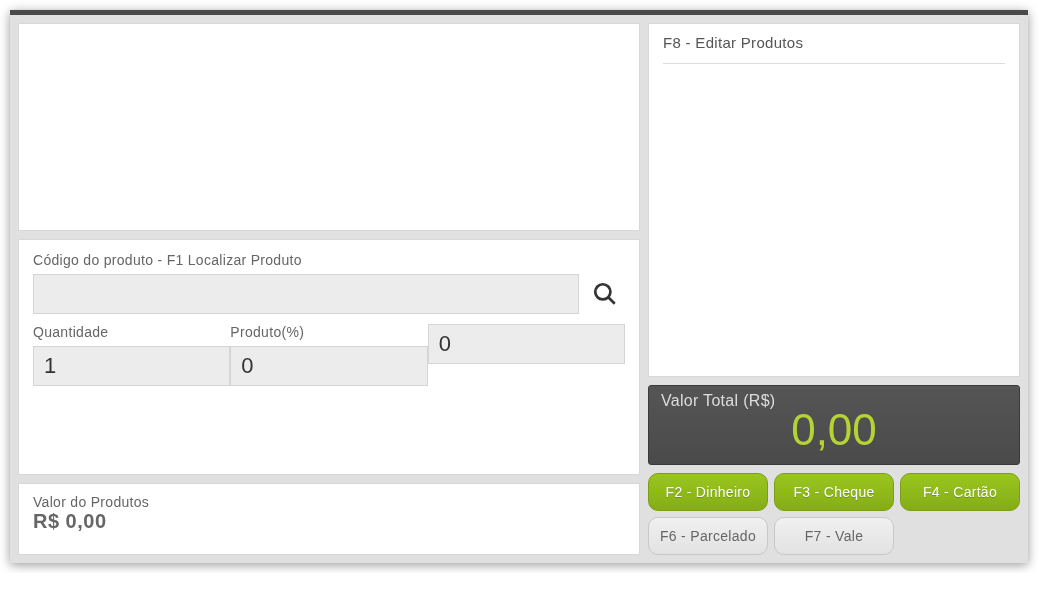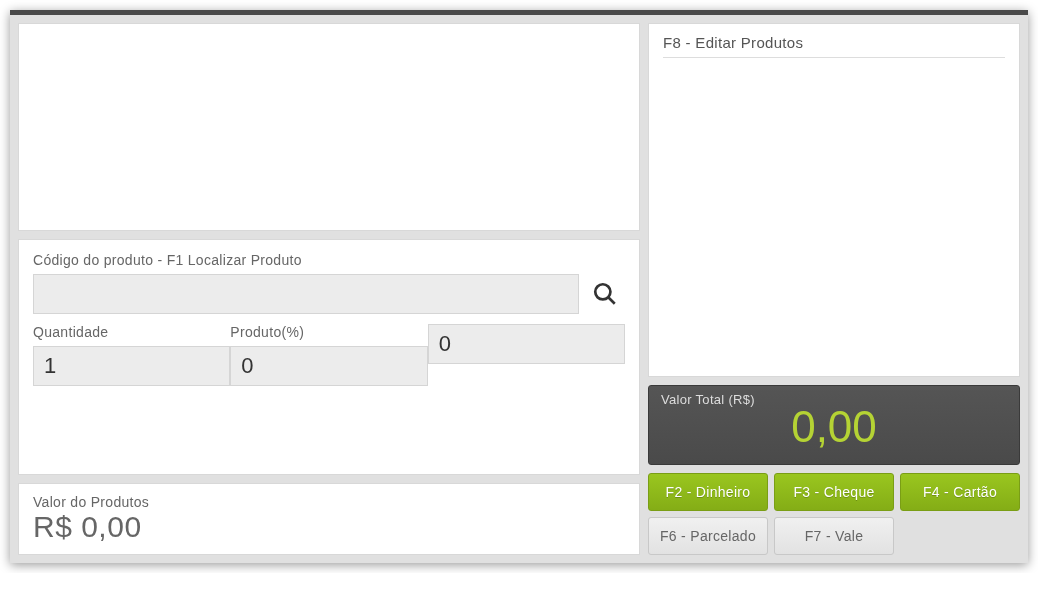--- a/index.html
+++ b/index.html
@@ -45,21 +45,21 @@
     height: 72px;
     padding: 10px 14px 8px 14px;
   }
   .panel-right-list {
     flex: 1;
     padding: 10px 14px;
   }
   .panel-right-list .hdr {
     font-size: 15px;
     color: #555;
-    padding-bottom: 6px;
+    padding-bottom: 12px;
     border-bottom: 1px solid #ddd;
     letter-spacing: 0.3px;
   }
   .label {
     font-size: 14px;
     color: #666;
     letter-spacing: 0.3px;
     margin-bottom: 6px;
   }
   .search-row {
@@ -100,57 +100,57 @@
     font-size: 22px;
     padding: 0 10px;
     color: #333;
   }
   .valor-produto-label {
     font-size: 14px;
     color: #666;
     letter-spacing: 0.3px;
   }
   .valor-produto-value {
-    font-size: 30px;
+    font-size: 20px;
     color: #666;
     letter-spacing: 0.5px;
-    font-weight: 400;
+    font-weight: 700;
     line-height: 1.1;
   }
   .total-panel {
     background: linear-gradient(#555, #4a4a4a);
     border: 1px solid #3a3a3a;
     border-radius: 3px;
     padding: 6px 12px 4px 12px;
     height: 80px;
     display: flex;
     flex-direction: column;
   }
   .total-label {
-    font-size: 13px;
+    font-size: 16px;
     color: #ddd;
     letter-spacing: 0.3px;
   }
   .total-value {
     font-size: 44px;
     color: #b5d334;
     text-align: center;
     font-weight: 500;
     line-height: 1;
     margin-top: -2px;
   }
   .btn-grid {
     display: grid;
     grid-template-columns: repeat(3, 1fr);
     grid-template-rows: repeat(2, 38px);
     gap: 6px;
   }
   .btn {
     border: 1px solid #bbb;
-    border-radius: 3px;
+    border-radius: 10px;
     font-size: 14px;
     letter-spacing: 0.3px;
     cursor: pointer;
     display: flex;
     align-items: center;
     justify-content: center;
   }
   .btn-green {
     background: linear-gradient(#9ac61f, #84ad16);
     color: #fff;

